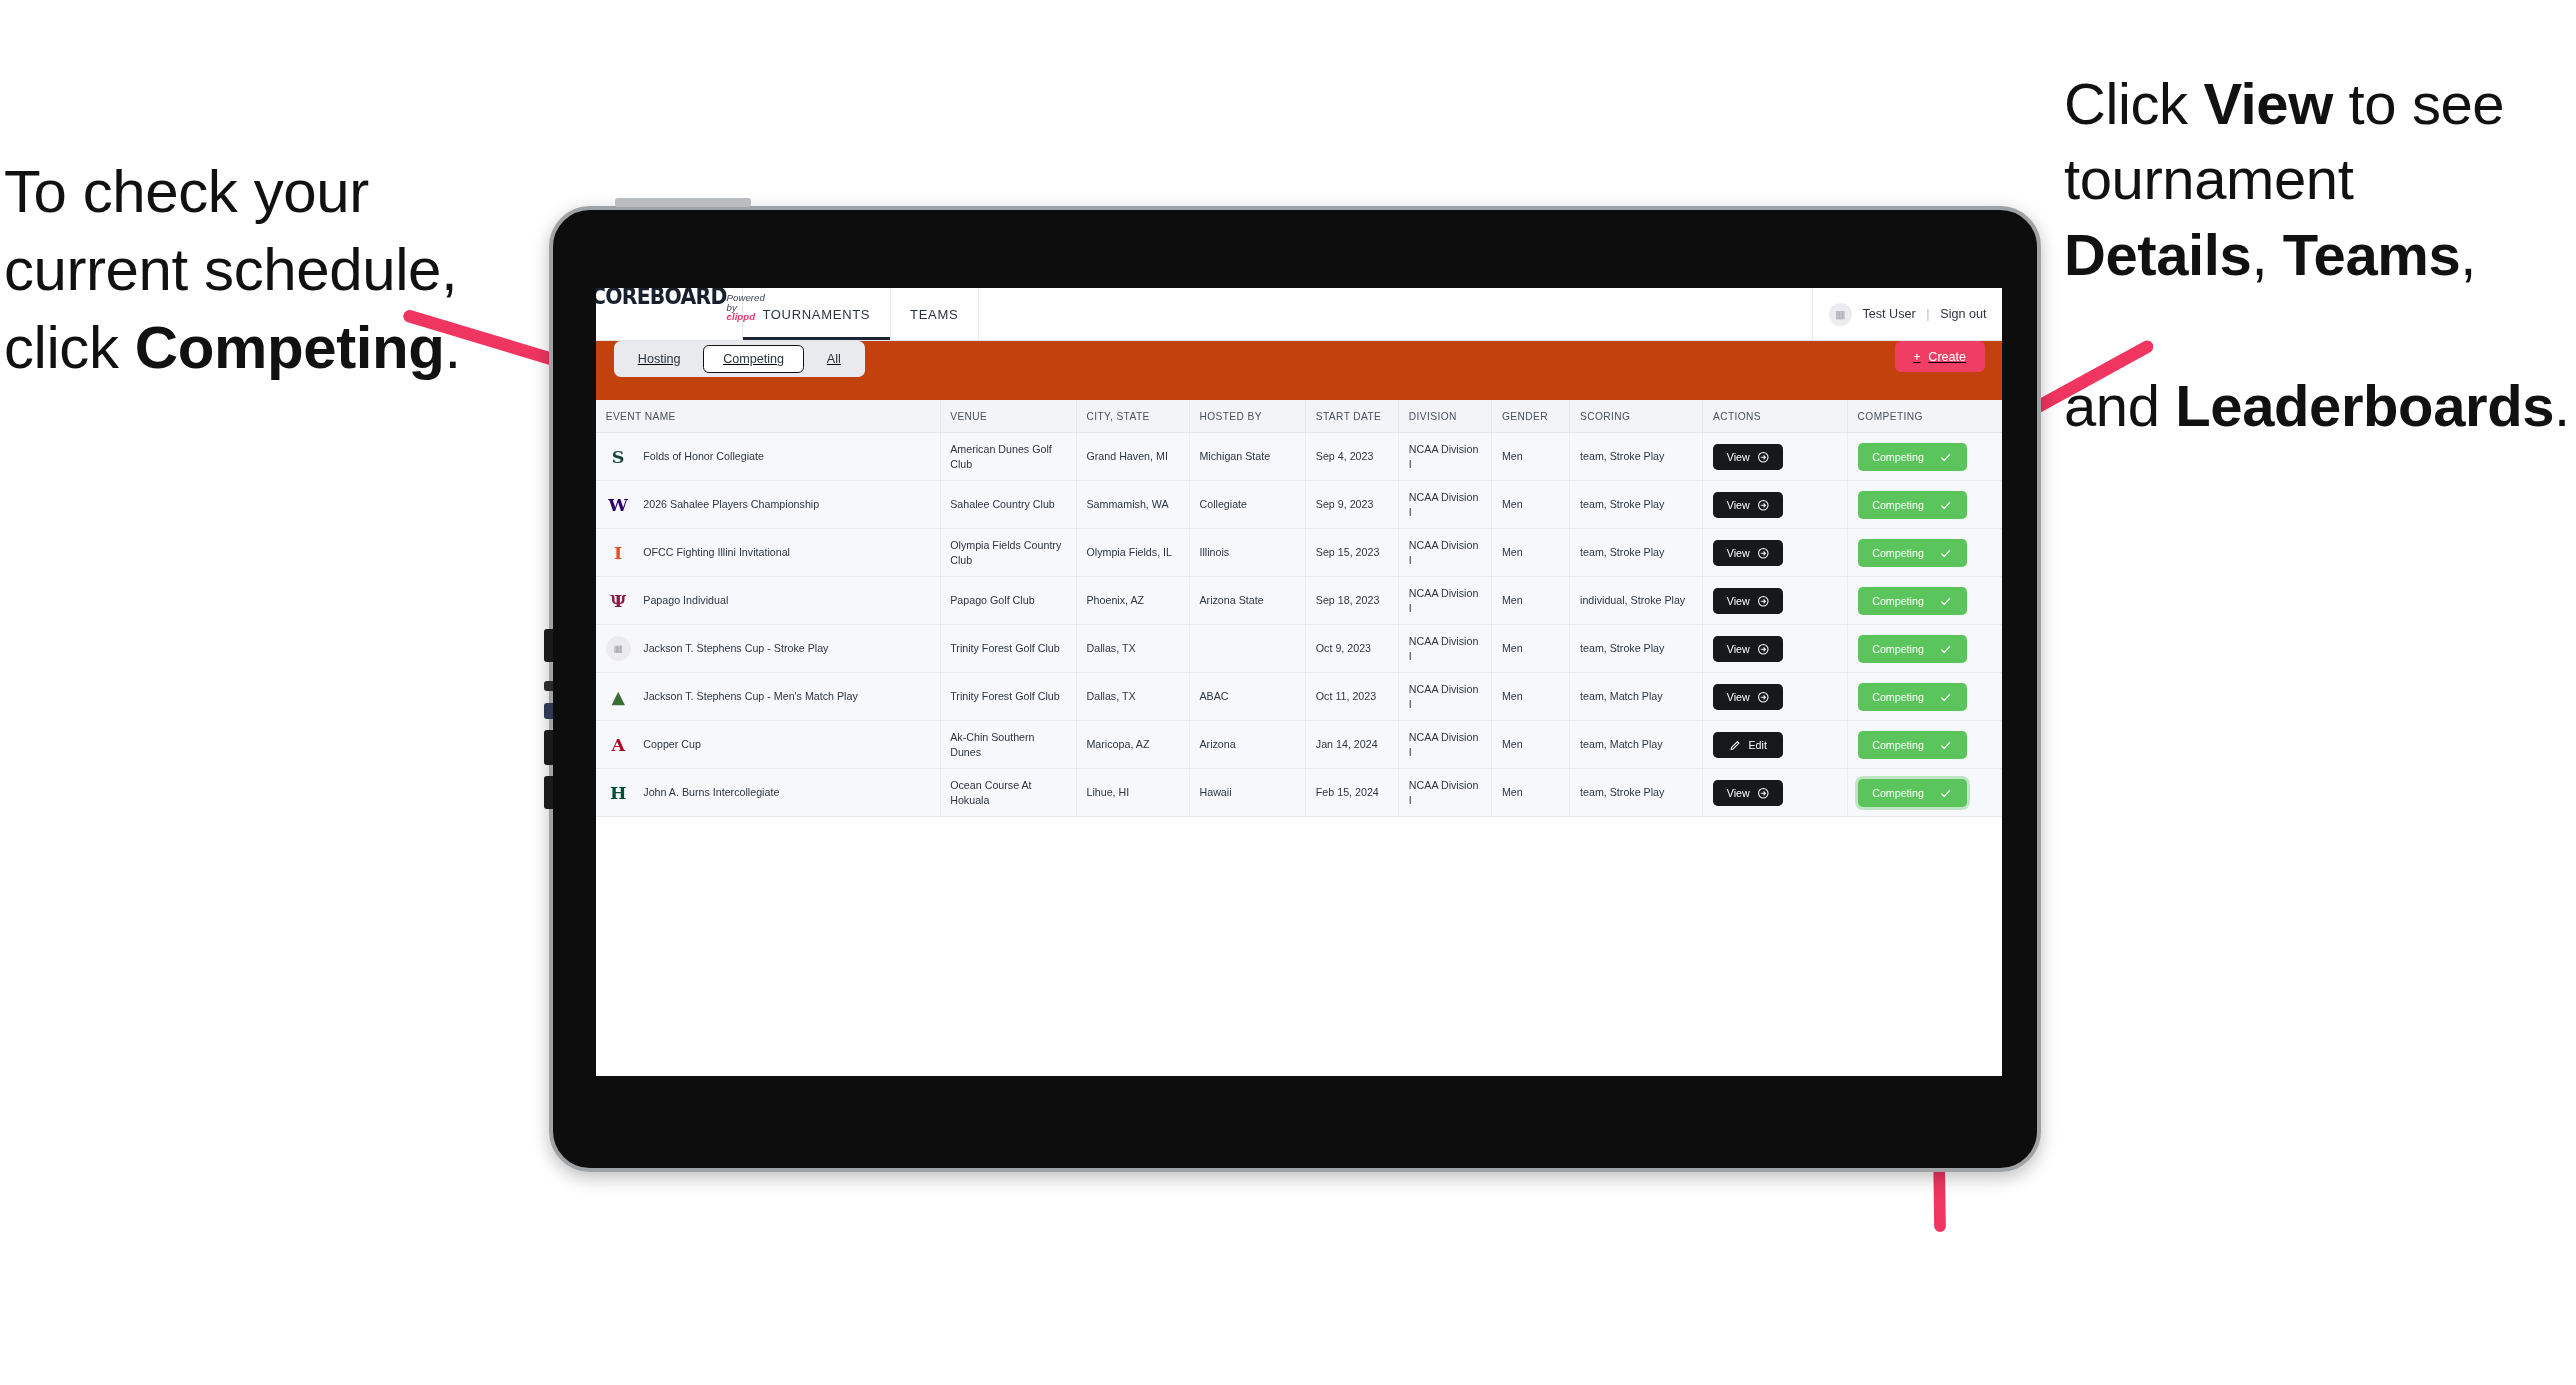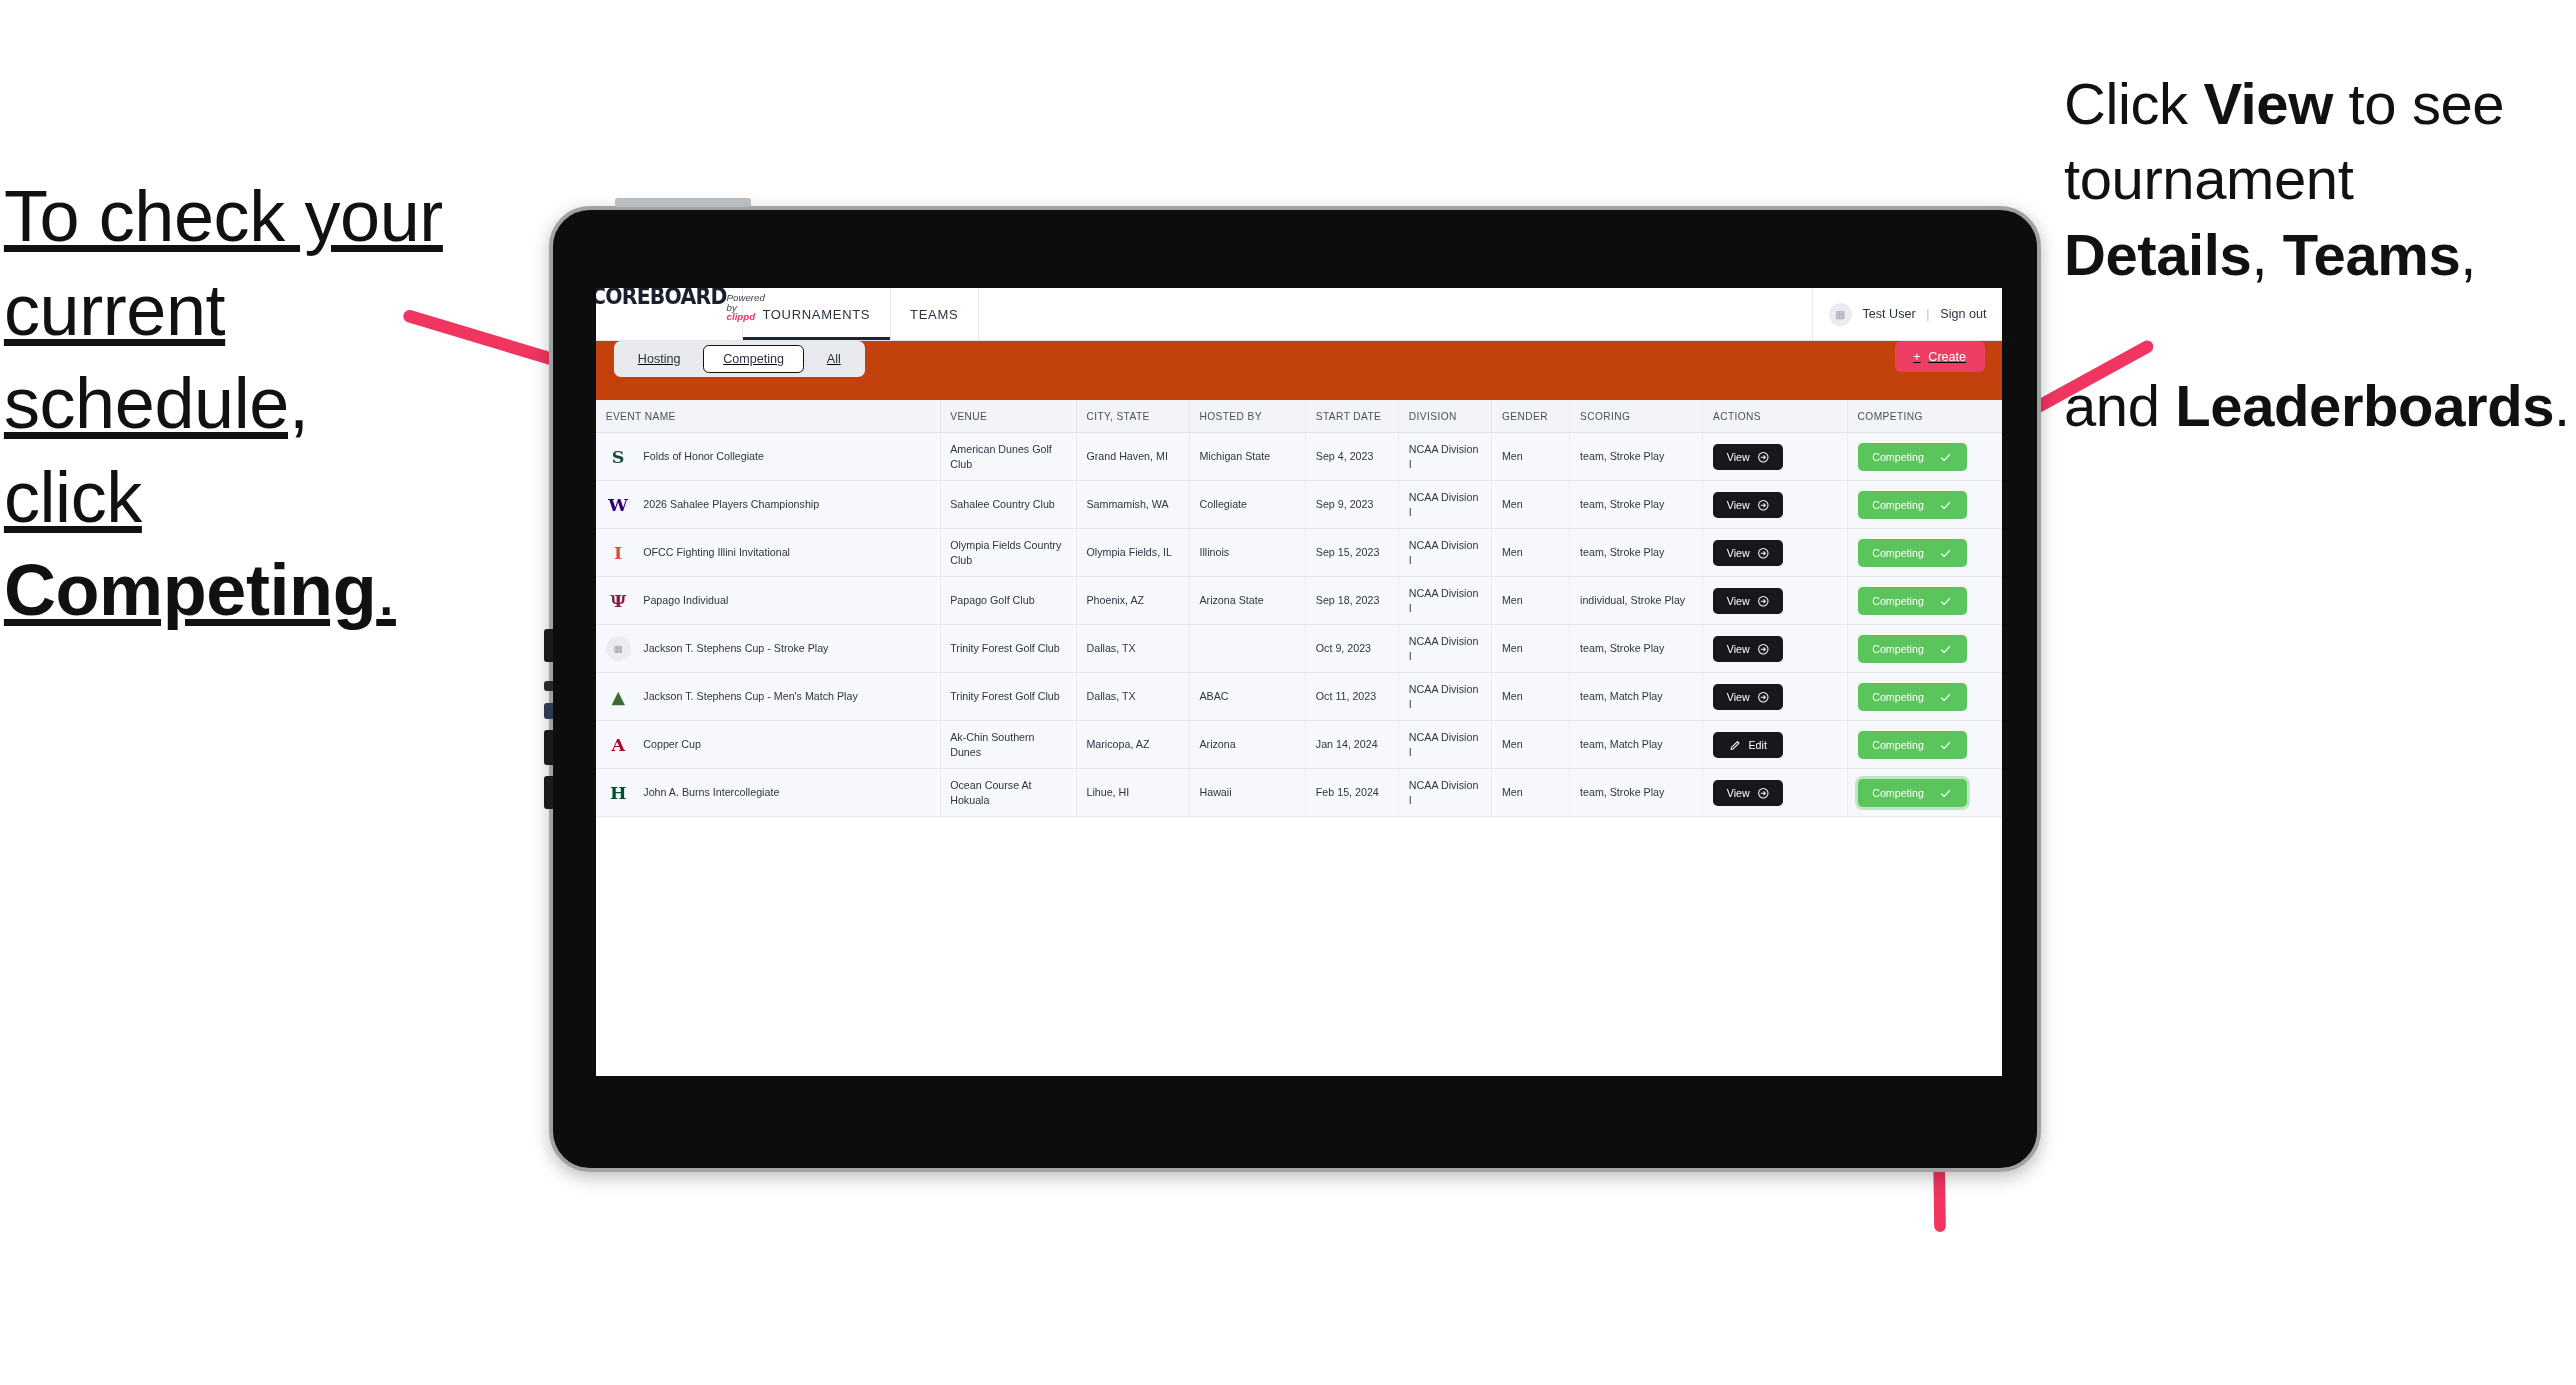--- a/index.html
+++ b/index.html
@@ -15,21 +15,21 @@
   .anno {
     position: absolute;
     color: #111111;
     font-family: "Liberation Sans", sans-serif;
     font-weight: 400;
     line-height: 1.30;
     letter-spacing: -0.4px;
     white-space: pre-line;
   }
   .anno b { font-weight: 700; }
-  #anno-left  { left: 3.9px;   top: 170px;  width: 504px;  font-size: 72px; text-decoration: underline; }
+  #anno-left  { left: 3.9px;   top: 153px;  width: 504px;  font-size: 60px; }
   #anno-right { left: 2064px; top: 66px;  width: 514px;  font-size: 58px; }
   #anno-bottom{ left: 1482px; top: 1215px; width: 1028px; font-size: 54px; }
 
   
   .arrow-svg { position: absolute; pointer-events: none; }
   #arrow-1 { left: 398px;  top: 287px;  width: 320px;  height: 136px; }
   #arrow-2 { left: 1930px; top: 339px;  width: 223px;  height: 126px; }
   #arrow-3 { left: 1872px; top: 902px;  width: 136px;  height: 330px; }
 
   

